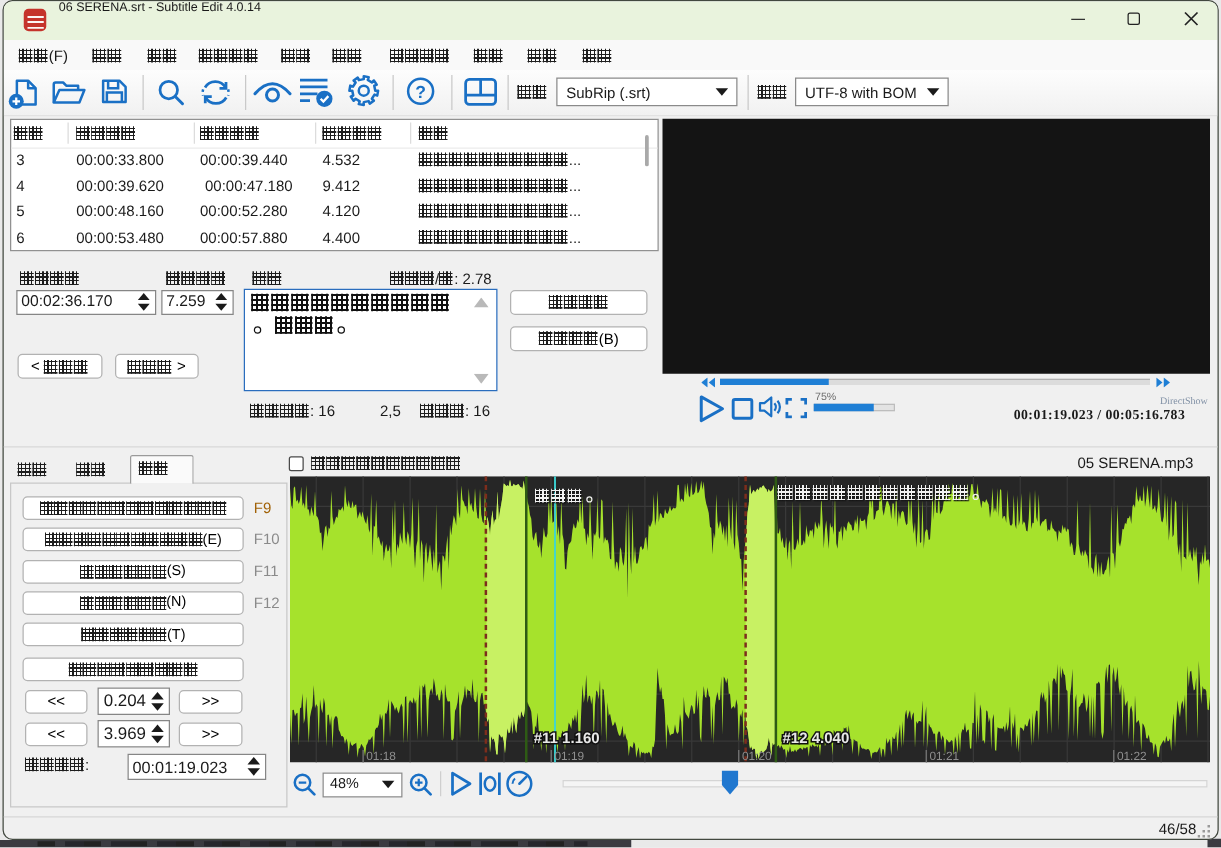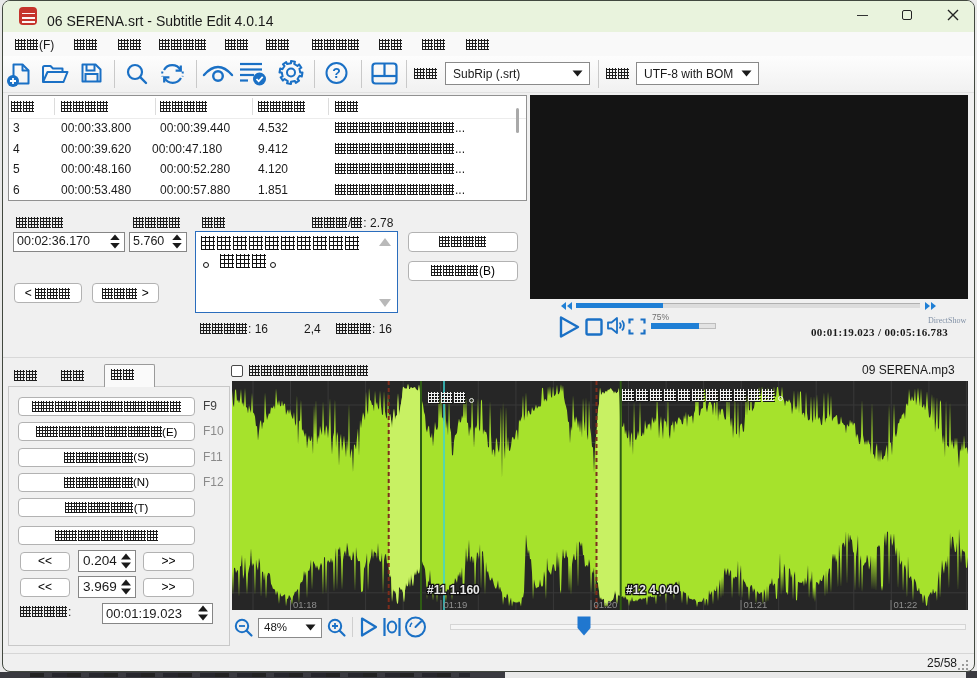--- a/index.html
+++ b/index.html
@@ -22,21 +22,21 @@
 <div class="abs" style="left:966px;top:671px;width:11px;height:7px;background:#3a3a40"></div>
 <div class="abs" style="left:2px;top:0px;width:973px;height:672px;background:#f0f0f0;border:1px solid #42483f;border-radius:8px;overflow:hidden">
 <div class="abs" style="left:0;top:0;width:971px;height:31px;background:#e9f3dd"></div>
 <div class="abs" style="left:0;top:31px;width:971px;height:24px;background:#f9f9f9"></div>
 <div class="abs" style="left:0;top:55px;width:971px;height:37px;background:linear-gradient(#fdfdfd,#f1f1f1);border-bottom:1px solid #e2e2e2"></div>
 </div>
 
 <div class="abs" style="left:19px;top:7px;width:18px;height:18px;background:#c5332b;border-radius:4px"></div>
 <div class="abs" style="left:21.5px;top:9.5px;width:13px;height:13px;background:
 repeating-linear-gradient(0deg,rgba(255,255,255,0.95) 0 1.6px,rgba(0,0,0,0) 1.6px 4.4px)"></div>
-<div class="lbl" style="left:47px;top:13px;font-size:14px">06 SERENA.srt - Subtitle Edit 4.0.14</div>
+<div class="lbl" style="left:47px;top:1px;font-size:10px">06 SERENA.srt - Subtitle Edit 4.0.14</div>
 <div class="abs" style="left:857px;top:15px;width:11px;height:1.4px;background:#333"></div>
 <div class="abs" style="left:902px;top:10px;width:10px;height:10px;border:1.4px solid #222;border-radius:2px"></div>
 <svg class="abs" style="left:947px;top:9px" width="12" height="12" viewBox="0 0 12 12">
       <path d="M1 1 L11 11 M11 1 L1 11" stroke="#222" stroke-width="1.4"></path>
     </svg>
 
 <div class="lbl" style="left:15px;top:38px"><i class="g" style="width:11px;height:11px;margin-right:1px;"></i><i class="g" style="width:11px;height:11px;margin-right:1px;"></i>(F)</div>
     <div class="lbl" style="left:74px;top:38px"><i class="g" style="width:11px;height:11px;margin-right:1px;"></i><i class="g" style="width:11px;height:11px;margin-right:1px;"></i></div>
     <div class="lbl" style="left:118px;top:38px"><i class="g" style="width:11px;height:11px;margin-right:1px;"></i><i class="g" style="width:11px;height:11px;margin-right:1px;"></i></div>
     <div class="lbl" style="left:159px;top:38px"><i class="g" style="width:11px;height:11px;margin-right:1px;"></i><i class="g" style="width:11px;height:11px;margin-right:1px;"></i><i class="g" style="width:11px;height:11px;margin-right:1px;"></i><i class="g" style="width:11px;height:11px;margin-right:1px;"></i></div>
@@ -131,32 +131,32 @@
     <div class="abs" style="left:252px;top:98px;width:1px;height:17px;background:#dcdcdc"></div>
     <div class="abs" style="left:328px;top:98px;width:1px;height:17px;background:#dcdcdc"></div>
     <div class="abs" style="left:9px;top:117.5px;width:517px;height:1px;background:#ececec"></div>
     <div class="lbl" style="left:13px;top:121px">3</div>
 <div class="lbl" style="left:61px;top:121px">00:00:33.800</div>
 <div class="lbl" style="left:160px;top:121px">00:00:39.440</div>
 <div class="lbl" style="left:258px;top:121px">4.532</div>
 <div class="lbl" style="left:335px;top:121px"><i class="g" style="width:11px;height:11px;margin-right:1px;"></i><i class="g" style="width:11px;height:11px;margin-right:1px;"></i><i class="g" style="width:11px;height:11px;margin-right:1px;"></i><i class="g" style="width:11px;height:11px;margin-right:1px;"></i><i class="g" style="width:11px;height:11px;margin-right:1px;"></i><i class="g" style="width:11px;height:11px;margin-right:1px;"></i><i class="g" style="width:11px;height:11px;margin-right:1px;"></i><i class="g" style="width:11px;height:11px;margin-right:1px;"></i><i class="g" style="width:11px;height:11px;margin-right:1px;"></i><i class="g" style="width:11px;height:11px;margin-right:1px;"></i>...</div>
     <div class="lbl" style="left:13px;top:141.5px">4</div>
 <div class="lbl" style="left:61px;top:141.5px">00:00:39.620</div>
-<div class="lbl" style="left:152px;top:141.5px">00:00:47.180</div>
+<div class="lbl" style="left:164px;top:141.5px">00:00:47.180</div>
 <div class="lbl" style="left:258px;top:141.5px">9.412</div>
 <div class="lbl" style="left:335px;top:141.5px"><i class="g" style="width:11px;height:11px;margin-right:1px;"></i><i class="g" style="width:11px;height:11px;margin-right:1px;"></i><i class="g" style="width:11px;height:11px;margin-right:1px;"></i><i class="g" style="width:11px;height:11px;margin-right:1px;"></i><i class="g" style="width:11px;height:11px;margin-right:1px;"></i><i class="g" style="width:11px;height:11px;margin-right:1px;"></i><i class="g" style="width:11px;height:11px;margin-right:1px;"></i><i class="g" style="width:11px;height:11px;margin-right:1px;"></i><i class="g" style="width:11px;height:11px;margin-right:1px;"></i><i class="g" style="width:11px;height:11px;margin-right:1px;"></i>...</div>
     <div class="lbl" style="left:13px;top:162.0px">5</div>
 <div class="lbl" style="left:61px;top:162.0px">00:00:48.160</div>
 <div class="lbl" style="left:160px;top:162.0px">00:00:52.280</div>
 <div class="lbl" style="left:258px;top:162.0px">4.120</div>
 <div class="lbl" style="left:335px;top:162.0px"><i class="g" style="width:11px;height:11px;margin-right:1px;"></i><i class="g" style="width:11px;height:11px;margin-right:1px;"></i><i class="g" style="width:11px;height:11px;margin-right:1px;"></i><i class="g" style="width:11px;height:11px;margin-right:1px;"></i><i class="g" style="width:11px;height:11px;margin-right:1px;"></i><i class="g" style="width:11px;height:11px;margin-right:1px;"></i><i class="g" style="width:11px;height:11px;margin-right:1px;"></i><i class="g" style="width:11px;height:11px;margin-right:1px;"></i><i class="g" style="width:11px;height:11px;margin-right:1px;"></i><i class="g" style="width:11px;height:11px;margin-right:1px;"></i>...</div>
     <div class="lbl" style="left:13px;top:182.5px">6</div>
 <div class="lbl" style="left:61px;top:182.5px">00:00:53.480</div>
 <div class="lbl" style="left:160px;top:182.5px">00:00:57.880</div>
-<div class="lbl" style="left:258px;top:182.5px">1.851</div>
+<div class="lbl" style="left:258px;top:182.5px">4.400</div>
 <div class="lbl" style="left:335px;top:182.5px"><i class="g" style="width:11px;height:11px;margin-right:1px;"></i><i class="g" style="width:11px;height:11px;margin-right:1px;"></i><i class="g" style="width:11px;height:11px;margin-right:1px;"></i><i class="g" style="width:11px;height:11px;margin-right:1px;"></i><i class="g" style="width:11px;height:11px;margin-right:1px;"></i><i class="g" style="width:11px;height:11px;margin-right:1px;"></i><i class="g" style="width:11px;height:11px;margin-right:1px;"></i><i class="g" style="width:11px;height:11px;margin-right:1px;"></i><i class="g" style="width:11px;height:11px;margin-right:1px;"></i><i class="g" style="width:11px;height:11px;margin-right:1px;"></i>...</div>
     <div class="abs" style="left:515.5px;top:108px;width:3px;height:25px;background:#a9a9a9;border-radius:2px"></div>
 <div class="abs" style="left:530px;top:95px;width:438px;height:204px;background:#141414"></div>
 
 <svg class="abs" style="left:561px;top:301.5px" width="11" height="8" viewBox="0 0 11 8">
       <polygon points="5,0 5,8 0,4" fill="#1f7fd5"></polygon>
       <polygon points="11,0 11,8 6,4" fill="#1f7fd5"></polygon>
     </svg>
 <div class="abs" style="left:576px;top:302.5px;width:344px;height:5.5px;background:#dcdcdc;border-top:1px solid #b0b0b0"></div>
 <div class="abs" style="left:576px;top:302.5px;width:87px;height:5.5px;background:#1f7fd5"></div>
@@ -188,21 +188,21 @@
 <div class="lbl" style="left:133px;top:216px"><i class="g" style="width:11px;height:11px;margin-right:1px;"></i><i class="g" style="width:11px;height:11px;margin-right:1px;"></i><i class="g" style="width:11px;height:11px;margin-right:1px;"></i><i class="g" style="width:11px;height:11px;margin-right:1px;"></i></div>
 <div class="lbl" style="left:202px;top:216px"><i class="g" style="width:11px;height:11px;margin-right:1px;"></i><i class="g" style="width:11px;height:11px;margin-right:1px;"></i></div>
 <div class="lbl" style="left:312px;top:216px"><i class="g" style="width:11px;height:11px;margin-right:1px;"></i><i class="g" style="width:11px;height:11px;margin-right:1px;"></i><i class="g" style="width:11px;height:11px;margin-right:1px;"></i>/<i class="g" style="width:11px;height:11px;margin-right:1px;"></i>: 2.78</div>
 <div class="spin" style="left:13px;top:231.5px;width:112px;height:20px"></div>
 <div class="lbl" style="left:17px;top:234px;font-size:12.5px">00:02:36.170</div>
 <svg class="abs" style="left:109px;top:232.5px" width="12" height="17" viewBox="0 0 12 18">
 <polygon points="6,1.5 11,7.5 1,7.5" fill="#1a1a1a"></polygon>
 <polygon points="6,16.5 11,10.5 1,10.5" fill="#1a1a1a"></polygon>
     </svg>
 <div class="spin" style="left:129px;top:231.5px;width:58px;height:20px"></div>
-<div class="lbl" style="left:133px;top:234px;font-size:12.5px">5.760</div>
+<div class="lbl" style="left:133px;top:234px;font-size:12.5px">7.259</div>
 <svg class="abs" style="left:171px;top:232.5px" width="12" height="17" viewBox="0 0 12 18">
 <polygon points="6,1.5 11,7.5 1,7.5" fill="#1a1a1a"></polygon>
 <polygon points="6,16.5 11,10.5 1,10.5" fill="#1a1a1a"></polygon>
     </svg>
 <div class="abs" style="left:195px;top:231px;width:203px;height:82px;background:#fff;border:1.5px solid #2a6dbd"></div>
 <div class="abs" style="left:201px;top:235px"><i class="g" style="width:14px;height:14px;margin-right:2px;background:repeating-linear-gradient(0deg,#111 0px,#111 1.5px,rgba(0,0,0,0) 1.5px,rgba(0,0,0,0) 4px),repeating-linear-gradient(90deg,#111 0px,#111 1.5px,rgba(0,0,0,0) 1.5px,rgba(0,0,0,0) 4px);"></i><i class="g" style="width:14px;height:14px;margin-right:2px;background:repeating-linear-gradient(0deg,#111 0px,#111 1.5px,rgba(0,0,0,0) 1.5px,rgba(0,0,0,0) 4px),repeating-linear-gradient(90deg,#111 0px,#111 1.5px,rgba(0,0,0,0) 1.5px,rgba(0,0,0,0) 4px);"></i><i class="g" style="width:14px;height:14px;margin-right:2px;background:repeating-linear-gradient(0deg,#111 0px,#111 1.5px,rgba(0,0,0,0) 1.5px,rgba(0,0,0,0) 4px),repeating-linear-gradient(90deg,#111 0px,#111 1.5px,rgba(0,0,0,0) 1.5px,rgba(0,0,0,0) 4px);"></i><i class="g" style="width:14px;height:14px;margin-right:2px;background:repeating-linear-gradient(0deg,#111 0px,#111 1.5px,rgba(0,0,0,0) 1.5px,rgba(0,0,0,0) 4px),repeating-linear-gradient(90deg,#111 0px,#111 1.5px,rgba(0,0,0,0) 1.5px,rgba(0,0,0,0) 4px);"></i><i class="g" style="width:14px;height:14px;margin-right:2px;background:repeating-linear-gradient(0deg,#111 0px,#111 1.5px,rgba(0,0,0,0) 1.5px,rgba(0,0,0,0) 4px),repeating-linear-gradient(90deg,#111 0px,#111 1.5px,rgba(0,0,0,0) 1.5px,rgba(0,0,0,0) 4px);"></i><i class="g" style="width:14px;height:14px;margin-right:2px;background:repeating-linear-gradient(0deg,#111 0px,#111 1.5px,rgba(0,0,0,0) 1.5px,rgba(0,0,0,0) 4px),repeating-linear-gradient(90deg,#111 0px,#111 1.5px,rgba(0,0,0,0) 1.5px,rgba(0,0,0,0) 4px);"></i><i class="g" style="width:14px;height:14px;margin-right:2px;background:repeating-linear-gradient(0deg,#111 0px,#111 1.5px,rgba(0,0,0,0) 1.5px,rgba(0,0,0,0) 4px),repeating-linear-gradient(90deg,#111 0px,#111 1.5px,rgba(0,0,0,0) 1.5px,rgba(0,0,0,0) 4px);"></i><i class="g" style="width:14px;height:14px;margin-right:2px;background:repeating-linear-gradient(0deg,#111 0px,#111 1.5px,rgba(0,0,0,0) 1.5px,rgba(0,0,0,0) 4px),repeating-linear-gradient(90deg,#111 0px,#111 1.5px,rgba(0,0,0,0) 1.5px,rgba(0,0,0,0) 4px);"></i><i class="g" style="width:14px;height:14px;margin-right:2px;background:repeating-linear-gradient(0deg,#111 0px,#111 1.5px,rgba(0,0,0,0) 1.5px,rgba(0,0,0,0) 4px),repeating-linear-gradient(90deg,#111 0px,#111 1.5px,rgba(0,0,0,0) 1.5px,rgba(0,0,0,0) 4px);"></i><i class="g" style="width:14px;height:14px;margin-right:2px;background:repeating-linear-gradient(0deg,#111 0px,#111 1.5px,rgba(0,0,0,0) 1.5px,rgba(0,0,0,0) 4px),repeating-linear-gradient(90deg,#111 0px,#111 1.5px,rgba(0,0,0,0) 1.5px,rgba(0,0,0,0) 4px);"></i></div>
 <div class="abs" style="left:201px;top:253px"><i style="display:inline-block;width:6px;height:6px;border:1.2px solid #111;border-radius:50%;vertical-align:-1px;margin:0 2px"></i>&nbsp;&nbsp;<i class="g" style="width:14px;height:14px;margin-right:2px;background:repeating-linear-gradient(0deg,#111 0px,#111 1.5px,rgba(0,0,0,0) 1.5px,rgba(0,0,0,0) 4px),repeating-linear-gradient(90deg,#111 0px,#111 1.5px,rgba(0,0,0,0) 1.5px,rgba(0,0,0,0) 4px);"></i><i class="g" style="width:14px;height:14px;margin-right:2px;background:repeating-linear-gradient(0deg,#111 0px,#111 1.5px,rgba(0,0,0,0) 1.5px,rgba(0,0,0,0) 4px),repeating-linear-gradient(90deg,#111 0px,#111 1.5px,rgba(0,0,0,0) 1.5px,rgba(0,0,0,0) 4px);"></i><i class="g" style="width:14px;height:14px;margin-right:2px;background:repeating-linear-gradient(0deg,#111 0px,#111 1.5px,rgba(0,0,0,0) 1.5px,rgba(0,0,0,0) 4px),repeating-linear-gradient(90deg,#111 0px,#111 1.5px,rgba(0,0,0,0) 1.5px,rgba(0,0,0,0) 4px);"></i><i style="display:inline-block;width:6px;height:6px;border:1.2px solid #111;border-radius:50%;vertical-align:-1px;margin:0 2px"></i></div>
 <svg class="abs" style="left:379px;top:238px" width="12" height="8" viewBox="0 0 12 8">
       <polygon points="6,0 12,8 0,8" fill="#b9b9b9"></polygon>
     </svg>
@@ -212,21 +212,21 @@
 <div class="btn" style="left:408px;top:231.5px;width:110px;height:20px;font-size:12px">
       <i class="g" style="width:11px;height:11px;margin-right:1px;"></i>
       <i class="g" style="width:11px;height:11px;margin-right:1px;"></i>
       <i class="g" style="width:11px;height:11px;margin-right:1px;"></i>
       <i class="g" style="width:11px;height:11px;margin-right:1px;"></i>
     </div>
 <div class="btn" style="left:408px;top:261px;width:110px;height:19.5px;font-size:12px"><i class="g" style="width:11px;height:11px;margin-right:1px;"></i><i class="g" style="width:11px;height:11px;margin-right:1px;"></i><i class="g" style="width:11px;height:11px;margin-right:1px;"></i><i class="g" style="width:11px;height:11px;margin-right:1px;"></i>(B)</div>
 <div class="btn" style="left:14px;top:283px;width:68px;height:20px;font-size:12px">&lt;&nbsp;<i class="g" style="width:11px;height:11px;margin-right:1px;"></i><i class="g" style="width:11px;height:11px;margin-right:1px;"></i><i class="g" style="width:11px;height:11px;margin-right:1px;"></i></div>
 <div class="btn" style="left:92px;top:283px;width:67px;height:20px;font-size:12px"><i class="g" style="width:11px;height:11px;margin-right:1px;"></i><i class="g" style="width:11px;height:11px;margin-right:1px;"></i><i class="g" style="width:11px;height:11px;margin-right:1px;"></i>&nbsp;&gt;</div>
 <div class="lbl" style="left:200px;top:322px"><i class="g" style="width:11px;height:11px;margin-right:1px;"></i><i class="g" style="width:11px;height:11px;margin-right:1px;"></i><i class="g" style="width:11px;height:11px;margin-right:1px;"></i><i class="g" style="width:11px;height:11px;margin-right:1px;"></i>: 16</div>
-<div class="lbl" style="left:304px;top:322px">2,4</div>
+<div class="lbl" style="left:304px;top:322px">2,5</div>
 <div class="lbl" style="left:336px;top:322px"><i class="g" style="width:11px;height:11px;margin-right:1px;"></i><i class="g" style="width:11px;height:11px;margin-right:1px;"></i><i class="g" style="width:11px;height:11px;margin-right:1px;"></i>: 16</div>
 
 <div class="abs" style="left:3px;top:356.5px;width:971px;height:1px;background:#d8d8d8"></div>
 
 <div class="abs" style="left:8px;top:386px;width:222px;height:260px;border:1px solid #c8c8c8;background:#f0f0f0"></div>
 <div class="abs" style="left:104px;top:364px;width:51px;height:23px;background:#fafafa;border:1px solid #9a9a9a;border-bottom:none;border-radius:2px 2px 0 0"></div>
 <div class="lbl" style="left:13.5px;top:369px"><i class="g" style="width:11px;height:11px;margin-right:1px;"></i><i class="g" style="width:11px;height:11px;margin-right:1px;"></i></div>
 <div class="lbl" style="left:61px;top:369px"><i class="g" style="width:11px;height:11px;margin-right:1px;"></i><i class="g" style="width:11px;height:11px;margin-right:1px;"></i></div>
 <div class="lbl" style="left:110.5px;top:368px"><i class="g" style="width:11px;height:11px;margin-right:1px;"></i><i class="g" style="width:11px;height:11px;margin-right:1px;"></i></div>
 <div class="btn" style="left:18px;top:397px;width:177px;height:19px;font-size:11.5px">
@@ -237,21 +237,21 @@
       <i class="g" style="width:11px;height:11px;margin-right:0.5px;"></i>
       <i class="g" style="width:11px;height:11px;margin-right:0.5px;"></i>
       <i class="g" style="width:11px;height:11px;margin-right:0.5px;"></i>
       <i class="g" style="width:11px;height:11px;margin-right:0.5px;"></i>
       <i class="g" style="width:11px;height:11px;margin-right:0.5px;"></i>
       <i class="g" style="width:11px;height:11px;margin-right:0.5px;"></i>
       <i class="g" style="width:11px;height:11px;margin-right:0.5px;"></i>
       <i class="g" style="width:11px;height:11px;margin-right:0.5px;"></i>
       <i class="g" style="width:11px;height:11px;margin-right:0.5px;"></i>
     </div>
-    <div class="lbl" style="left:203px;top:399px;color:#404040">F9</div>
+    <div class="lbl" style="left:203px;top:399px;color:#a16207">F9</div>
     <div class="btn" style="left:18px;top:422.3px;width:177px;height:19px;font-size:11.5px"><i class="g" style="width:11px;height:11px;margin-right:0.5px;"></i><i class="g" style="width:11px;height:11px;margin-right:0.5px;"></i><i class="g" style="width:11px;height:11px;margin-right:0.5px;"></i><i class="g" style="width:11px;height:11px;margin-right:0.5px;"></i><i class="g" style="width:11px;height:11px;margin-right:0.5px;"></i><i class="g" style="width:11px;height:11px;margin-right:0.5px;"></i><i class="g" style="width:11px;height:11px;margin-right:0.5px;"></i><i class="g" style="width:11px;height:11px;margin-right:0.5px;"></i><i class="g" style="width:11px;height:11px;margin-right:0.5px;"></i><i class="g" style="width:11px;height:11px;margin-right:0.5px;"></i><i class="g" style="width:11px;height:11px;margin-right:0.5px;"></i>(E)</div>
     <div class="lbl" style="left:203px;top:424.3px;color:#8a8a8a">F10</div>
     <div class="btn" style="left:18px;top:447.6px;width:177px;height:19px;font-size:11.5px"><i class="g" style="width:11px;height:11px;margin-right:0.5px;"></i><i class="g" style="width:11px;height:11px;margin-right:0.5px;"></i><i class="g" style="width:11px;height:11px;margin-right:0.5px;"></i><i class="g" style="width:11px;height:11px;margin-right:0.5px;"></i><i class="g" style="width:11px;height:11px;margin-right:0.5px;"></i><i class="g" style="width:11px;height:11px;margin-right:0.5px;"></i>(S)</div>
     <div class="lbl" style="left:203px;top:449.6px;color:#8a8a8a">F11</div>
     <div class="btn" style="left:18px;top:472.9px;width:177px;height:19px;font-size:11.5px"><i class="g" style="width:11px;height:11px;margin-right:0.5px;"></i><i class="g" style="width:11px;height:11px;margin-right:0.5px;"></i><i class="g" style="width:11px;height:11px;margin-right:0.5px;"></i><i class="g" style="width:11px;height:11px;margin-right:0.5px;"></i><i class="g" style="width:11px;height:11px;margin-right:0.5px;"></i><i class="g" style="width:11px;height:11px;margin-right:0.5px;"></i>(N)</div>
     <div class="lbl" style="left:203px;top:474.9px;color:#8a8a8a">F12</div>
     <div class="btn" style="left:18px;top:498.2px;width:177px;height:19px;font-size:11.5px"><i class="g" style="width:11px;height:11px;margin-right:0.5px;"></i><i class="g" style="width:11px;height:11px;margin-right:0.5px;"></i><i class="g" style="width:11px;height:11px;margin-right:0.5px;"></i><i class="g" style="width:11px;height:11px;margin-right:0.5px;"></i><i class="g" style="width:11px;height:11px;margin-right:0.5px;"></i><i class="g" style="width:11px;height:11px;margin-right:0.5px;"></i>(T)</div>
     <div class="btn" style="left:18px;top:525.7px;width:177px;height:19px;font-size:11.5px">
       <i class="g" style="width:11px;height:11px;margin-right:0.5px;"></i>
       <i class="g" style="width:11px;height:11px;margin-right:0.5px;"></i>
@@ -282,21 +282,21 @@
 <div class="lbl" style="left:20px;top:604.5px"><i class="g" style="width:11px;height:11px;margin-right:1px;"></i><i class="g" style="width:11px;height:11px;margin-right:1px;"></i><i class="g" style="width:11px;height:11px;margin-right:1px;"></i><i class="g" style="width:11px;height:11px;margin-right:1px;"></i>:</div>
 <div class="spin" style="left:102px;top:602.5px;width:111px;height:21.5px"></div>
 <div class="lbl" style="left:106px;top:606px;font-size:13px">00:01:19.023</div>
 <svg class="abs" style="left:197px;top:604px" width="12" height="18" viewBox="0 0 12 18">
 <polygon points="6,1.5 11,7.5 1,7.5" fill="#1a1a1a"></polygon>
 <polygon points="6,16.5 11,10.5 1,10.5" fill="#1a1a1a"></polygon>
     </svg>
 
 <div class="abs" style="left:230.5px;top:364.5px;width:12px;height:12px;background:#fff;border:1.4px solid #494949;border-radius:2px"></div>
 <div class="lbl" style="left:249px;top:364px"><i class="g" style="width:11px;height:11px;margin-right:1px;"></i><i class="g" style="width:11px;height:11px;margin-right:1px;"></i><i class="g" style="width:11px;height:11px;margin-right:1px;"></i><i class="g" style="width:11px;height:11px;margin-right:1px;"></i><i class="g" style="width:11px;height:11px;margin-right:1px;"></i><i class="g" style="width:11px;height:11px;margin-right:1px;"></i><i class="g" style="width:11px;height:11px;margin-right:1px;"></i><i class="g" style="width:11px;height:11px;margin-right:1px;"></i><i class="g" style="width:11px;height:11px;margin-right:1px;"></i><i class="g" style="width:11px;height:11px;margin-right:1px;"></i></div>
-<div class="lbl" style="left:862px;top:363px">09 SERENA.mp3</div>
+<div class="lbl" style="left:862px;top:363px">05 SERENA.mp3</div>
 
 <svg width="736" height="229" style="position:absolute;left:232px;top:381px">
 <rect width="736" height="229" fill="#262626"></rect>
 <g stroke="#393939" stroke-width="1">
         <line x1="21.0" y1="0" x2="21.0" y2="229"></line>
         <line x1="58.5" y1="0" x2="58.5" y2="229"></line>
         <line x1="96.1" y1="0" x2="96.1" y2="229"></line>
         <line x1="133.6" y1="0" x2="133.6" y2="229"></line>
         <line x1="171.2" y1="0" x2="171.2" y2="229"></line>
         <line x1="208.8" y1="0" x2="208.8" y2="229"></line>
@@ -382,21 +382,21 @@
       <circle cx="11.5" cy="12" r="9.5" fill="none" stroke="#1a70c5" stroke-width="2"></circle>
       <path d="M11.5 12 L17 6.5" stroke="#1a70c5" stroke-width="2" stroke-linecap="round"></path>
       <path d="M6 12 a5.5 5.5 0 0 1 2-4.2" fill="none" stroke="#1a70c5" stroke-width="1.6"></path>
     </svg>
 <div class="abs" style="left:450px;top:624px;width:516px;height:6px;background:#f5f5f5;border:1px solid #d5d5d5"></div>
 <svg class="abs" style="left:577px;top:616px" width="14" height="20" viewBox="0 0 14 20">
       <polygon points="0.5,0.5 13.5,0.5 13.5,12 7,19.5 0.5,12" fill="#2077cf"></polygon>
     </svg>
 
 <div class="abs" style="left:3px;top:652.5px;width:971px;height:1px;background:#d6d6d6"></div>
-<div class="lbl" style="left:927px;top:656px">25/58</div>
+<div class="lbl" style="left:927px;top:656px">46/58</div>
 <svg class="abs" style="left:958px;top:660px" width="11" height="11" viewBox="0 0 11 11">
       <g fill="#9a9a9a">
         <rect x="8" y="8" width="2" height="2"></rect>
         <rect x="8" y="4" width="2" height="2"></rect>
         <rect x="8" y="0" width="2" height="2"></rect>
         <rect x="4" y="8" width="2" height="2"></rect>
         <rect x="4" y="4" width="2" height="2"></rect>
         <rect x="0" y="8" width="2" height="2"></rect>
       </g>
     </svg>

